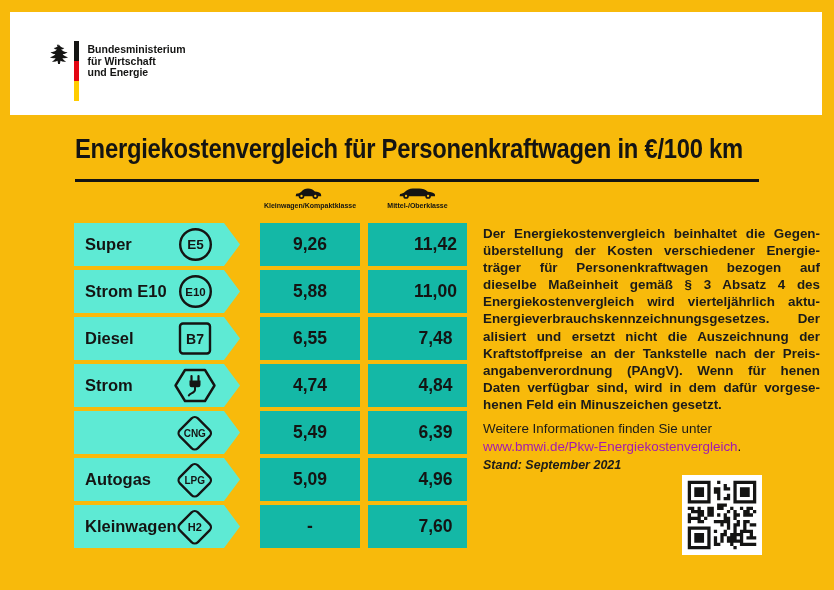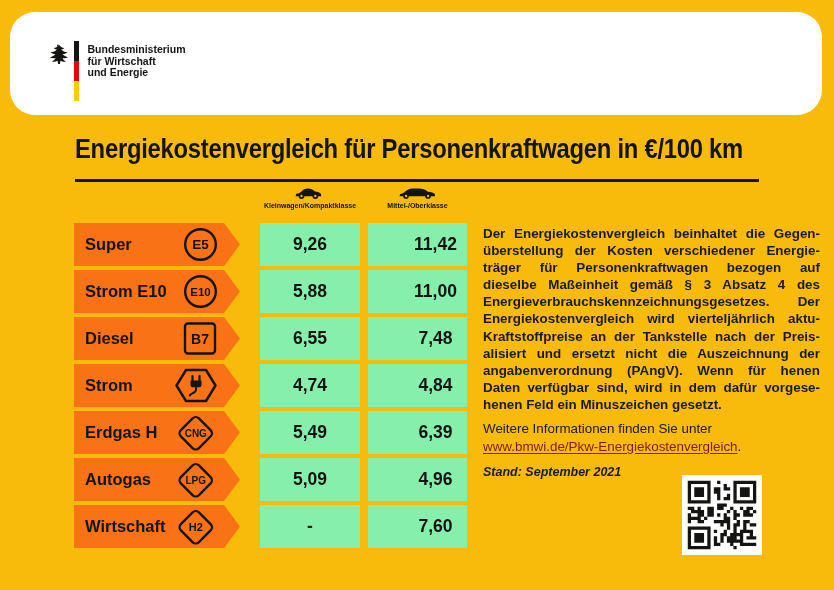--- a/index.html
+++ b/index.html
@@ -1,21 +1,21 @@
 <!DOCTYPE html>
 <html><head>
 <meta charset="utf-8">
 <style>
   * { margin:0; padding:0; box-sizing:border-box; }
   html,body { width:834px; height:590px; }
   body { font-family:"Liberation Sans","DejaVu Sans",sans-serif; background:#F8BA0B; overflow:hidden; }
   .poster { position:relative; width:834px; height:590px; background:#F8BA0B; color:#141413; }
 
   
-  .header { position:absolute; left:10px; top:12px; width:812px; height:103px; background:#FFFFFF;border-radius:25px; }
+  .header { position:absolute; left:10px; top:12px; width:812px; height:103px; background:#FFFFFF; }
   .logo { position:absolute; left:36px; top:29px; display:flex; }
   .eagle { width:26px; height:26px; margin-top:2px; }
   .flagbar { width:4.5px; height:60px; margin-left:2px; display:flex; flex-direction:column; }
   .flagbar .b1 { flex:1; background:#141413; }
   .flagbar .b2 { flex:1; background:#E30613; }
   .flagbar .b3 { flex:1; background:#FFCC00; }
   .ministry { margin-left:9px; margin-top:3px; font-size:10.5px; line-height:11.5px; font-weight:700; color:#141413; }
 
   
   .title { position:absolute; left:75px; top:133px; font-size:28px; font-weight:700; letter-spacing:-0.3px;
@@ -25,40 +25,40 @@
   
   .colhead { position:absolute; top:184px; text-align:center; }
   .colhead.c1 { left:260px; width:100px; }
   .colhead.c2 { left:368px; width:99px; }
   .colhead svg { display:block; margin:0 auto; }
   .colhead .cl { font-size:7px; font-weight:700; margin-top:2px; letter-spacing:0; }
 
   
   .rows { position:absolute; left:74px; top:223px; width:394px; }
   .row { position:relative; height:43px; margin-bottom:4px; }
-  .label-box { position:absolute; left:0; top:0; width:166px; height:43px; background:#f97316;
+  .label-box { position:absolute; left:0; top:0; width:166px; height:43px; background:#5eead4;
                clip-path:polygon(0 0, 150px 0, 100% 50%, 150px 100%, 0 100%); }
   .fuel-name { position:absolute; left:11px; top:0; height:43px; display:flex; align-items:center;
                font-size:16.5px; font-weight:700; color:#141413; }
-  .badge { position:absolute; right:21px; top:0; height:43px; width:48px; display:flex; align-items:center; justify-content:flex-end; }
+  .badge { position:absolute; right:21px; top:0; height:43px; width:48px; display:flex; align-items:center; justify-content:center; }
   .badge svg { display:block; }
   .badge text { font-family:"Liberation Sans","DejaVu Sans",sans-serif; font-weight:700; fill:#141413; }
-  .cell { position:absolute; top:0; height:43px; background:#86efac; display:flex; align-items:center; justify-content:center;
+  .cell { position:absolute; top:0; height:43px; background:#14b8a6; display:flex; align-items:center; justify-content:center;
           font-size:17.5px; font-weight:700; color:#141413; }
   .cell.v1 { left:186px; width:100px; }
   .cell.v2 { left:294px; width:99px;padding-left:36px; }
 
   
   .info-panel { position:absolute; left:483px; top:225px; width:337px; }
   .jline { font-size:13.4px; line-height:17.1px; text-align:justify; text-align-last:justify; color:#1b1b1a;font-weight:bold; }
   .jline.last { text-align-last:left; }
   .more { margin-top:7px; font-size:13.4px; line-height:18px; color:#1b1b1a; }
   .link-line { font-size:13.4px; line-height:18px; }
-  .link { color:#7f1d1d; text-decoration:underline; text-underline-offset:2px; cursor:pointer; }
-  .date-note { margin-top:9px; font-size:12.5px; font-weight:700; font-style:italic; color:#1b1b1a; }
+  .link { color:#a21caf; text-underline-offset:2px; cursor:pointer; }
+  .date-note { margin-top:2px; font-size:12.5px; font-weight:700; font-style:italic; color:#1b1b1a; }
   .qr { position:absolute; left:199px; top:250px; width:80px; height:80px; background:#FFFFFF; }
   .qr svg { display:block; width:80px; height:80px; }
 </style>
 </head>
 <body>
 
 <div class="poster">
 
   <div class="header">
     <div class="logo">
@@ -157,21 +157,20 @@
             <path d="M23 20.5 v2.3 c0 3.4 -4.6 3 -6.2 5.6" stroke="#141413" stroke-width="2" fill="none" stroke-linecap="round"></path>
           </svg>
         </span>
       </div>
       <div class="cell v1">4,74</div>
       <div class="cell v2">4,84</div>
     </div>
 
     <div class="row">
       <div class="label-box">
-        <span class="fuel-name">Erdgas H</span>
         <span class="badge">
           <svg width="46" height="40" viewBox="0 0 46 40">
             <rect x="10" y="7.5" width="25.5" height="25.5" rx="4.5" fill="none" stroke="#141413" stroke-width="2.3" transform="rotate(45 22.75 20.25)"></rect>
             <text x="22.8" y="23.6" text-anchor="middle" font-size="10">CNG</text>
           </svg>
         </span>
       </div>
       <div class="cell v1">5,49</div>
       <div class="cell v2">6,39</div>
     </div>
@@ -185,44 +184,44 @@
             <text x="22.8" y="23.6" text-anchor="middle" font-size="10">LPG</text>
           </svg>
         </span>
       </div>
       <div class="cell v1">5,09</div>
       <div class="cell v2">4,96</div>
     </div>
 
     <div class="row">
       <div class="label-box">
-        <span class="fuel-name">Wirtschaft</span>
+        <span class="fuel-name">Kleinwagen</span>
         <span class="badge">
           <svg width="46" height="40" viewBox="0 0 46 40">
             <rect x="10" y="7.5" width="25.5" height="25.5" rx="4.5" fill="none" stroke="#141413" stroke-width="2.3" transform="rotate(45 22.75 20.25)"></rect>
             <text x="22.8" y="24.2" text-anchor="middle" font-size="11">H2</text>
           </svg>
         </span>
       </div>
       <div class="cell v1">-</div>
       <div class="cell v2">7,60</div>
     </div>
 
   </div>
 
   <div class="info-panel">
     <div>
         <div class="jline">Der Energiekostenvergleich beinhaltet die Gegen-</div>
         <div class="jline">überstellung der Kosten verschiedener Energie-</div>
         <div class="jline">träger für Personenkraftwagen bezogen auf</div>
         <div class="jline">dieselbe Maßeinheit gemäß § 3 Absatz 4 des</div>
+        <div class="jline">Energiekostenvergleich wird vierteljährlich aktu-</div>
         <div class="jline">Energieverbrauchskennzeichnungsgesetzes. Der</div>
-        <div class="jline">Energiekostenvergleich wird vierteljährlich aktu-</div>
+        <div class="jline">alisiert und ersetzt nicht die Auszeichnung der</div>
         <div class="jline">Kraftstoffpreise an der Tankstelle nach der Preis-</div>
-        <div class="jline">alisiert und ersetzt nicht die Auszeichnung der</div>
         <div class="jline">angabenverordnung (PAngV). Wenn für henen</div>
         <div class="jline">Daten verfügbar sind, wird in dem dafür vorgese-</div>
         <div class="jline last">henen Feld ein Minuszeichen gesetzt.</div>
       </div>
     <div class="more">Weitere Informationen finden Sie unter</div>
     <div class="link-line"><span class="link">www.bmwi.de/Pkw-Energiekostenvergleich</span><span>.</span></div>
     <div class="date-note">Stand: September 2021</div>
     <div class="qr">
       <svg viewBox="0 0 83.4 83.4">
         <rect x="0" y="0" width="83.4" height="83.4" fill="#FFFFFF"></rect>

